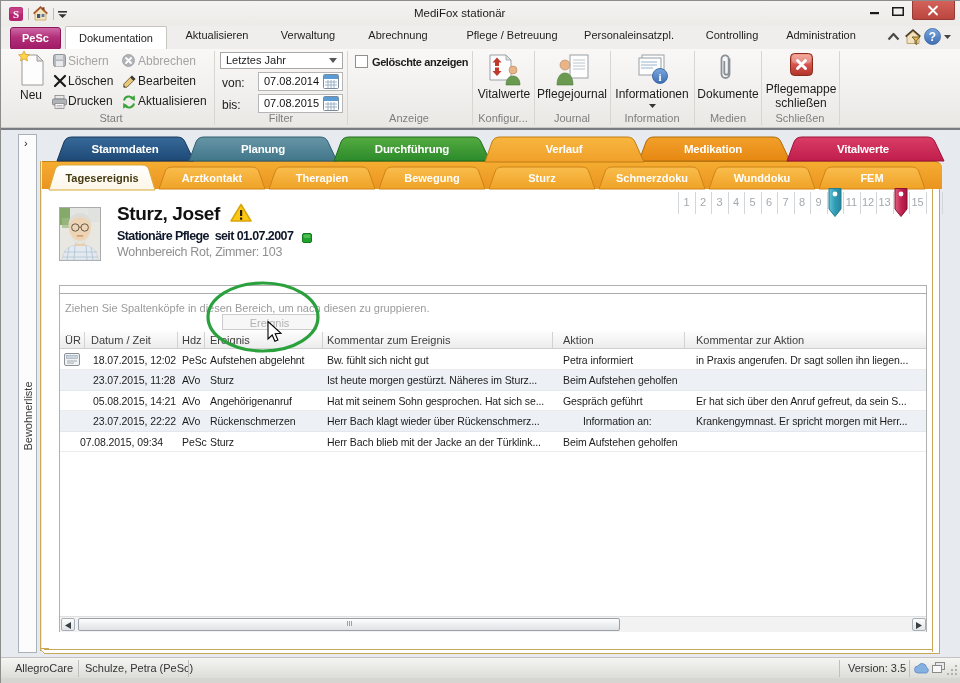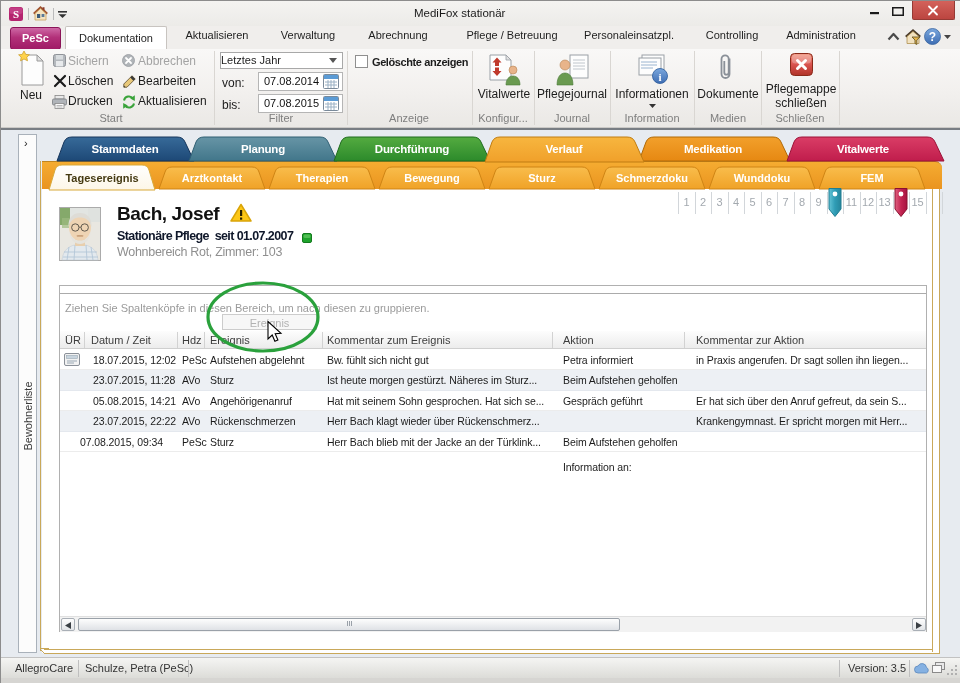--- a/index.html
+++ b/index.html
@@ -15,21 +15,21 @@
   #tabrow{position:absolute;top:25px;left:0;width:960px;height:23px;background:#f0eeec;}
   .rtab{position:absolute;top:28px;height:20px;font-size:11px;color:#1e1e1e;text-align:center;}
   #datei{position:absolute;top:26px;left:9px;width:49px;height:21px;background:linear-gradient(#ce68a5,#b23079 45%,#a01b66);border:1px solid #8a1458;border-radius:3px;color:#fff;font-weight:bold;font-size:11px;text-align:center;line-height:21px;}
   #doktab{position:absolute;top:25px;left:64px;width:102px;height:23px;background:#fff;border:1px solid #c8c4c0;border-bottom:none;border-radius:2px 2px 0 0;font-size:11px;color:#1e1e1e;text-align:center;line-height:22px;box-sizing:border-box;}
   
   #ribbon{position:absolute;top:48px;left:0;width:960px;height:79px;background:linear-gradient(#f9f8f7,#f2f0ee 55%,#eae8e5);border-bottom:1px solid #cbc9c6;box-sizing:border-box;}
   .gsep{position:absolute;top:2px;width:1px;height:74px;background:#d9d6d2;}
   .glabel{position:absolute;top:63px;font-size:11px;color:#7e7e7e;text-align:center;}
   .rlabel{position:absolute;font-size:12px;color:#1c1c1c;}
   .rlabel.dis{color:#a3a3a3;}
-  #combo{position:absolute;left:219px;top:3px;width:123px;height:17px;background:#fff;border:1px solid #a8a8a8;box-sizing:border-box;font-size:11px;color:#222;line-height:15px;}
+  #combo{position:absolute;left:219px;top:3px;width:123px;height:17px;background:#fff;border:1px solid #a8a8a8;box-sizing:border-box;font-size:11px;color:#222;line-height:15px;padding-left:5px;}
   .dfield{position:absolute;left:257px;width:85px;height:19px;background:#fff;border:1px solid #b5b5b5;box-sizing:border-box;font-size:11px;color:#111;line-height:17px;padding-left:5px;}
   #chk{position:absolute;left:354px;top:6px;width:13px;height:13px;background:#fff;border:1px solid #8f8f8f;box-sizing:border-box;}
   #darkline{position:absolute;top:127px;left:0;width:960px;height:2px;background:#787d83;}
   
   #content{position:absolute;top:129px;left:0;width:960px;height:527px;background:#e7ebf0;}
   #bewohner{position:absolute;top:4px;left:17px;width:19px;height:519px;background:#fcfcfc;border:1px solid #a9b1ba;box-sizing:border-box;}
   #bewohner .arr{position:absolute;top:2px;left:5px;font-size:11px;color:#222;}
   #bewohner .txt{position:absolute;top:275px;left:-38px;width:94px;font-size:11px;color:#3a3a3a;transform:rotate(-90deg);text-align:center;}
   #page{position:absolute;top:31px;left:41px;width:898px;height:492px;background:#fff;}
   .gold{position:absolute;background:#c9a85a;}
@@ -441,21 +441,21 @@
         <path d="M15,30 L15,38 L25,38 L25,30 Z" fill="#e8cfae"></path>
         <ellipse cx="20" cy="19.5" rx="11" ry="13" fill="#eed4b4"></ellipse>
         <path d="M8.5,19 C8,9.5 13,5 20,5 C27,5 32,9.5 31.5,19 C29.5,11.5 25,9.5 20,9.5 C15,9.5 10.5,11.5 8.5,19 Z" fill="#dedcd6"></path>
         <path d="M9.5,24 C10,31 14,36 20,36 C26,36 30,31 30.5,24 C28.5,30.5 25,32.5 20,32.5 C15,32.5 11.5,30.5 9.5,24 Z" fill="#e5e3dd"></path>
         <circle cx="15.3" cy="19.5" r="3.7" fill="none" stroke="#615a4e" stroke-width="1"></circle>
         <circle cx="24.7" cy="19.5" r="3.7" fill="none" stroke="#615a4e" stroke-width="1"></circle>
         <line x1="19" y1="19.2" x2="21" y2="19.2" stroke="#615a4e" stroke-width="0.9"></line>
         <path d="M16.5,27.5 C18,26.9 22,26.9 23.5,27.5 L23,28.8 L17,28.8 Z" fill="#c9a27c"></path>
       </svg>
     </div>
-    <div id="pname">Bach, Josef</div>
+    <div id="pname">Sturz, Josef</div>
     <div id="pline1">Stationäre Pflege&nbsp; seit 01.07.2007</div>
     <div id="pline2">Wohnbereich Rot, Zimmer: 103</div>
     <svg style="left:229px;top:73px;" width="22" height="20">
         <path d="M11,1.5 L21,18 L1,18 Z" fill="#fdc716" stroke="#d9a408" stroke-width="1.5" stroke-linejoin="round"></path>
         <rect x="10" y="7" width="2.2" height="6" fill="#2a2000"></rect>
         <rect x="10" y="14.5" width="2.2" height="2.2" fill="#2a2000"></rect>
       </svg>
     <svg style="left:301px;top:103px;" width="10" height="10">
         <rect x="0.5" y="0.5" width="9" height="9" rx="1.5" fill="#1fa32c" stroke="#137a1d"></rect>
         <rect x="1.5" y="1.5" width="7" height="3.5" rx="1.5" fill="#5ec45f" opacity="0.8"></rect>
@@ -509,21 +509,21 @@
           <div class="gcell" style="left:150px;">Angehörigenanruf</div>
           <div class="gcell" style="left:267px;">Hat mit seinem Sohn gesprochen. Hat sich se...</div>
           <div class="gcell" style="left:503px;">Gespräch geführt</div>
           <div class="gcell" style="left:636px;">Er hat sich über den Anruf gefreut, da sein S...</div>
         </div>
       <div class="grow alt" style="top:125px;height:21px;">
           <div class="gcell" style="left:33px;">23.07.2015, 22:22</div>
           <div class="gcell" style="left:122px;">AVo</div>
           <div class="gcell" style="left:150px;">Rückenschmerzen</div>
           <div class="gcell" style="left:267px;">Herr Bach klagt wieder über Rückenschmerz...</div>
-          <div class="gcell" style="left:503px;margin-top:46px;">Information an:</div>
+          <div class="gcell" style="left:523px;">Information an:</div>
           <div class="gcell" style="left:636px;">Krankengymnast. Er spricht morgen mit Herr...</div>
         </div>
       <div class="grow" style="top:146px;height:20px;">
           <div class="gcell" style="left:20px;">07.08.2015, 09:34</div>
           <div class="gcell" style="left:122px;">PeSc</div>
           <div class="gcell" style="left:150px;">Sturz</div>
           <div class="gcell" style="left:267px;">Herr Bach blieb mit der Jacke an der Türklink...</div>
           <div class="gcell" style="left:503px;">Beim Aufstehen geholfen</div>
         </div>
       <div id="hscroll">

